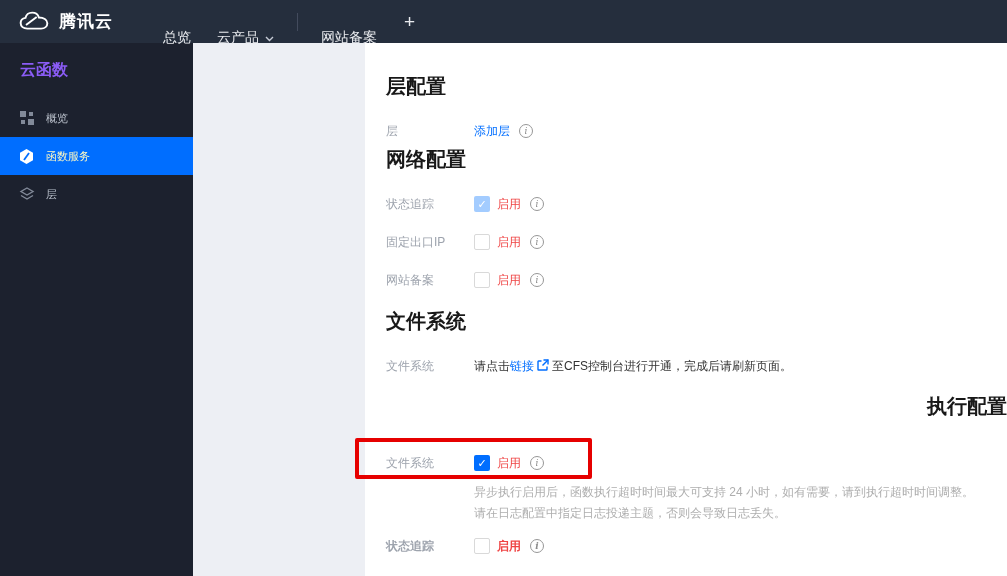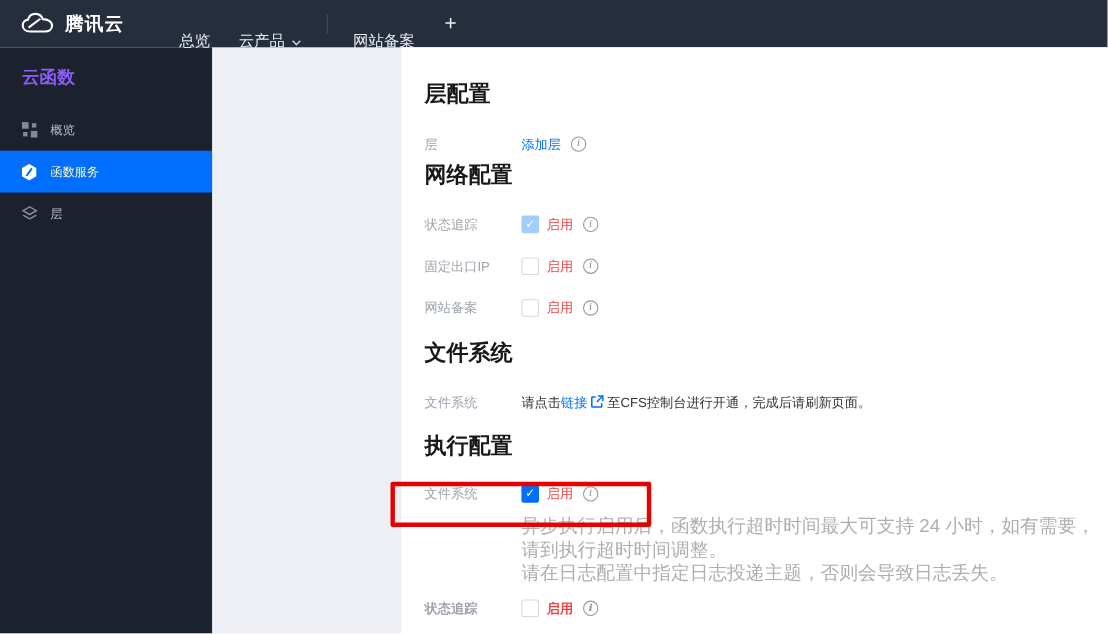--- a/index.html
+++ b/index.html
@@ -40,21 +40,21 @@
     font-size:9px; font-family:"DejaVu Serif",serif; font-style:italic; display:inline-flex;
     align-items:center; justify-content:center; margin-left:9px; cursor:pointer; flex-shrink:0; }
 
   .checkbox { width:16px; height:16px; border-radius:2px; display:inline-flex; align-items:center;
     justify-content:center; cursor:pointer; flex-shrink:0; }
   .checkbox.unchecked { background:#fff; border:1px solid #d9d9d9; }
   .checkbox.checked { background:#006eff; }
   .checkbox.checked-disabled { background:#a3ccff; }
   .checkbox .tick { color:#fff; font-size:11px; font-weight:bold; line-height:1; }
 
-  .helper { margin-left:88px; font-size:17px; line-height:21px; color:#aeaeae; }
+  .helper { margin-left:88px; font-size:12px; line-height:21px; color:#aeaeae; }
 
   .ext-icon { vertical-align:-1px; margin:0 3px; }
 
   
   .red-box { position:absolute; left:355px; top:438px; width:237px; height:41px;
     border:4px solid #e60000; border-radius:2px; pointer-events:none; z-index:20; }
 </style>
 </head>
 <body>
 
@@ -153,21 +153,21 @@
     <div class="sec-head" style="margin-top:13px; margin-bottom:17px;">文件系统</div>
     <div class="form-row">
       <span class="flabel">文件系统</span>
       <span class="row-text"><span>请点击</span><a class="blue-link">链接</a><svg class="ext-icon" width="12" height="12" viewBox="0 0 12 12" fill="none">
             <path d="M4.5 2 H1.5 A0.5 0.5 0 0 0 1 2.5 V10.5 A0.5 0.5 0 0 0 1.5 11 H9.5 A0.5 0.5 0 0 0 10 10.5 V7.5" stroke="#006eff" stroke-width="1.4"></path>
             <path d="M6.5 1 H11 V5.5" stroke="#006eff" stroke-width="1.4"></path>
             <path d="M11 1 L5.5 6.5" stroke="#006eff" stroke-width="1.4"></path>
           </svg><span>至CFS控制台进行开通，完成后请刷新页面。</span></span>
     </div>
 
-    <div class="sec-head" style="margin-top:12px; margin-bottom:15px;">执行配置</div>
+    <div class="sec-head" style="margin-top:12px; margin-bottom:29px;text-align:right;">执行配置</div>
     <div class="form-row">
       <span class="flabel">文件系统</span>
       <span class="checkbox checked">
           <span class="tick">✓</span>
         </span>
       <span class="enable-label">启用</span>
       <span class="info-icon">i</span>
     </div>
     <div class="helper">
       <div>异步执行启用后，函数执行超时时间最大可支持 24 小时，如有需要，请到执行超时时间调整。</div>

